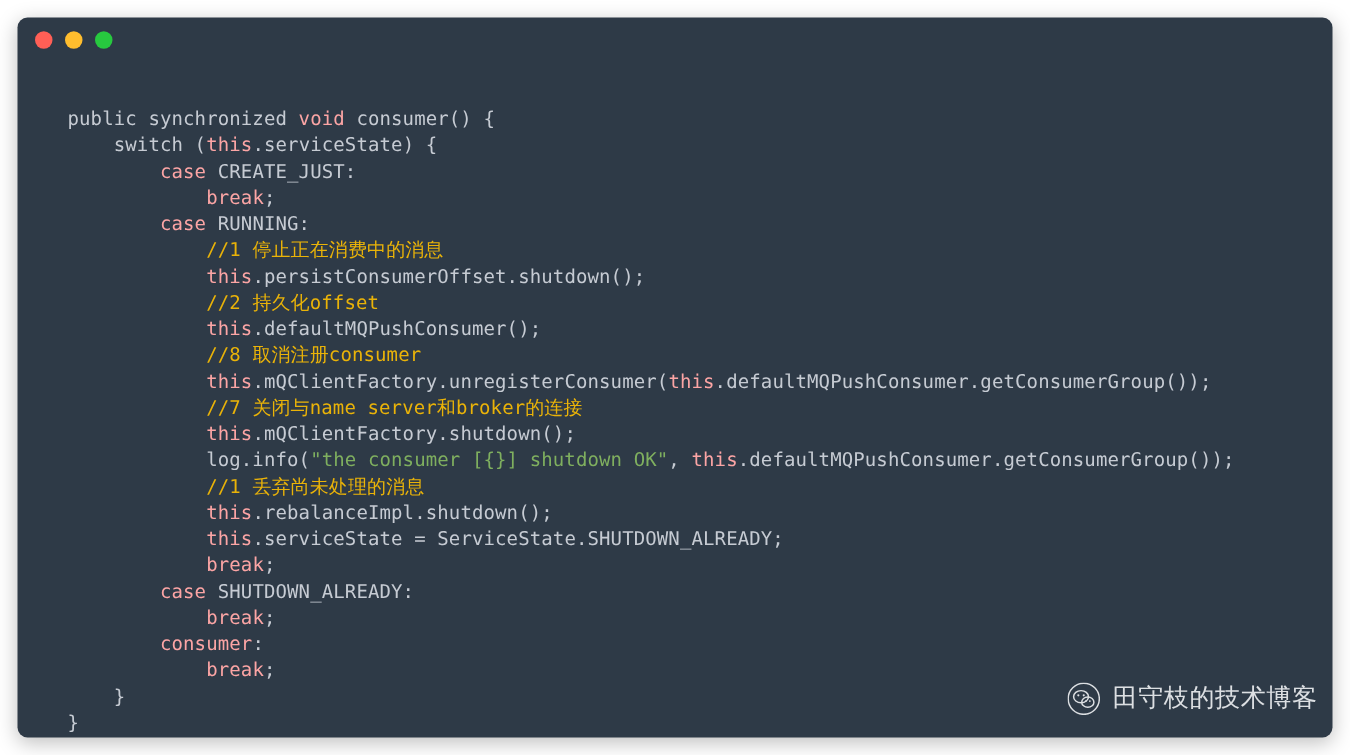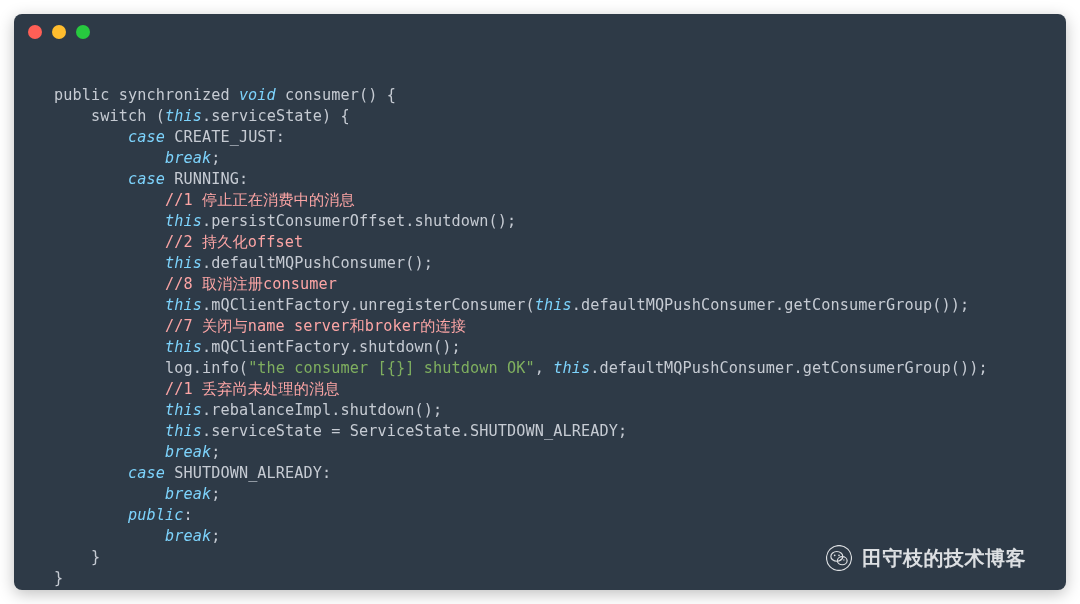--- a/index.html
+++ b/index.html
@@ -42,34 +42,34 @@
     left: 40px;
     top: 56px;
     right: 18px;
     white-space: pre;
     font-size: 15.2px;
     line-height: 21px;
     color: #c8ced6;
     letter-spacing: 0.1px;
   }
   .t-default { color: #c6cbd3; text-align: center; }
-  .t-kw      { color: #7dd3fc; font-style: italic; }   
-  .t-comment { color: #fca5a5; }   
+  .t-kw      { color: #fca5a5; }   
+  .t-comment { color: #eab308; }   
   .t-str     { color: #7faf5f; }
   .watermark {
     position: absolute;
-    right: 40px;
+    right: 12px;
     bottom: 18px;
     display: flex;
-    align-items: flex-start;
+    align-items: flex-end;
     gap: 10px;
     color: #e6e8eb;
     font-family: -apple-system, BlinkMacSystemFont, "PingFang SC", "Microsoft YaHei", sans-serif;
     font-size: 20px;
-    font-weight: 700;
+    font-weight: 400;
     letter-spacing: 0.5px;
     opacity: 0.95;
   }
   .wm-icon {
     width: 26px;
     height: 26px;
   }
 </style>
 </head>
 <body>
@@ -94,21 +94,21 @@
 <span class="t-default">            </span><span class="t-kw">this</span><span class="t-default">.mQClientFactory.unregisterConsumer(</span><span class="t-kw">this</span><span class="t-default">.defaultMQPushConsumer.getConsumerGroup());</span>
 <span class="t-default">            </span><span class="t-comment">//7 关闭与name server和broker的连接</span>
 <span class="t-default">            </span><span class="t-kw">this</span><span class="t-default">.mQClientFactory.shutdown();</span>
 <span class="t-default">            log.info(</span><span class="t-str">"the consumer [{}] shutdown OK"</span><span class="t-default">, </span><span class="t-kw">this</span><span class="t-default">.defaultMQPushConsumer.getConsumerGroup());</span>
 <span class="t-default">            </span><span class="t-comment">//1 丢弃尚未处理的消息</span>
 <span class="t-default">            </span><span class="t-kw">this</span><span class="t-default">.rebalanceImpl.shutdown();</span>
 <span class="t-default">            </span><span class="t-kw">this</span><span class="t-default">.serviceState = ServiceState.SHUTDOWN_ALREADY;</span>
 <span class="t-default">            </span><span class="t-kw">break</span><span class="t-default">;</span>
 <span class="t-default">        </span><span class="t-kw">case</span><span class="t-default"> SHUTDOWN_ALREADY:</span>
 <span class="t-default">            </span><span class="t-kw">break</span><span class="t-default">;</span>
-<span class="t-default">        </span><span class="t-kw">public</span><span class="t-default">:</span>
+<span class="t-default">        </span><span class="t-kw">consumer</span><span class="t-default">:</span>
 <span class="t-default">            </span><span class="t-kw">break</span><span class="t-default">;</span>
 <span class="t-default">    }</span>
 <span class="t-default">}</span></pre>
 
   <div class="watermark">
     <svg class="wm-icon" viewBox="0 0 48 48">
       <circle cx="24" cy="24" r="23" fill="none" stroke="#e6e8eb" stroke-width="2.2"></circle>
       <ellipse cx="20" cy="21" rx="11" ry="9" fill="none" stroke="#e6e8eb" stroke-width="2.2"></ellipse>
       <ellipse cx="30" cy="29" rx="9" ry="7.5" fill="none" stroke="#e6e8eb" stroke-width="2.2"></ellipse>
       <circle cx="16" cy="19" r="1.6" fill="#e6e8eb"></circle>

